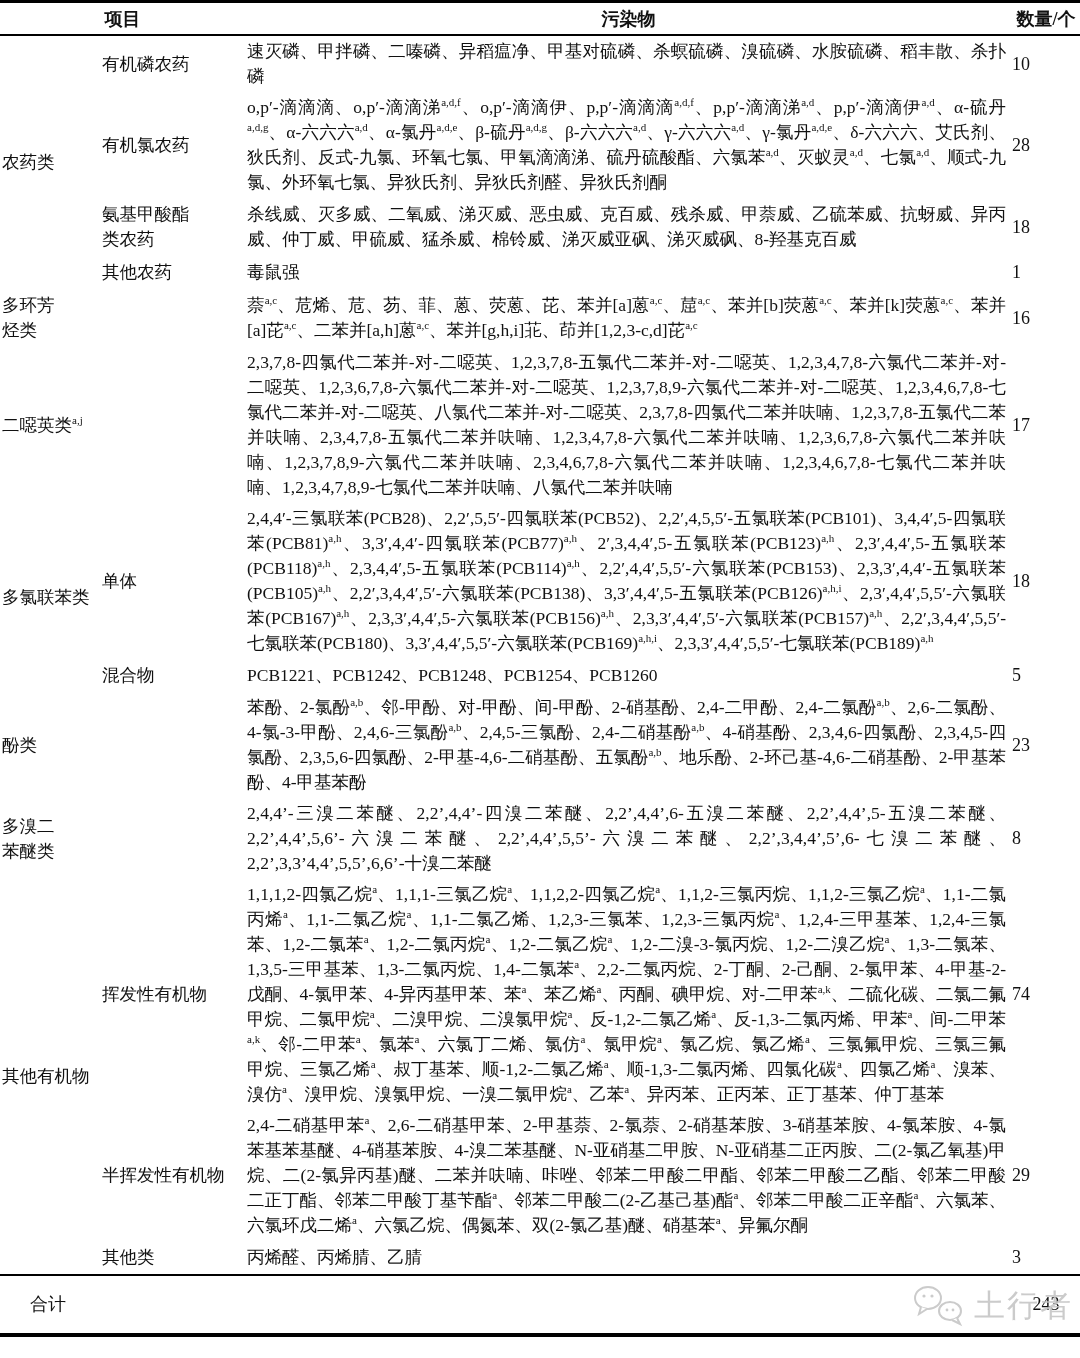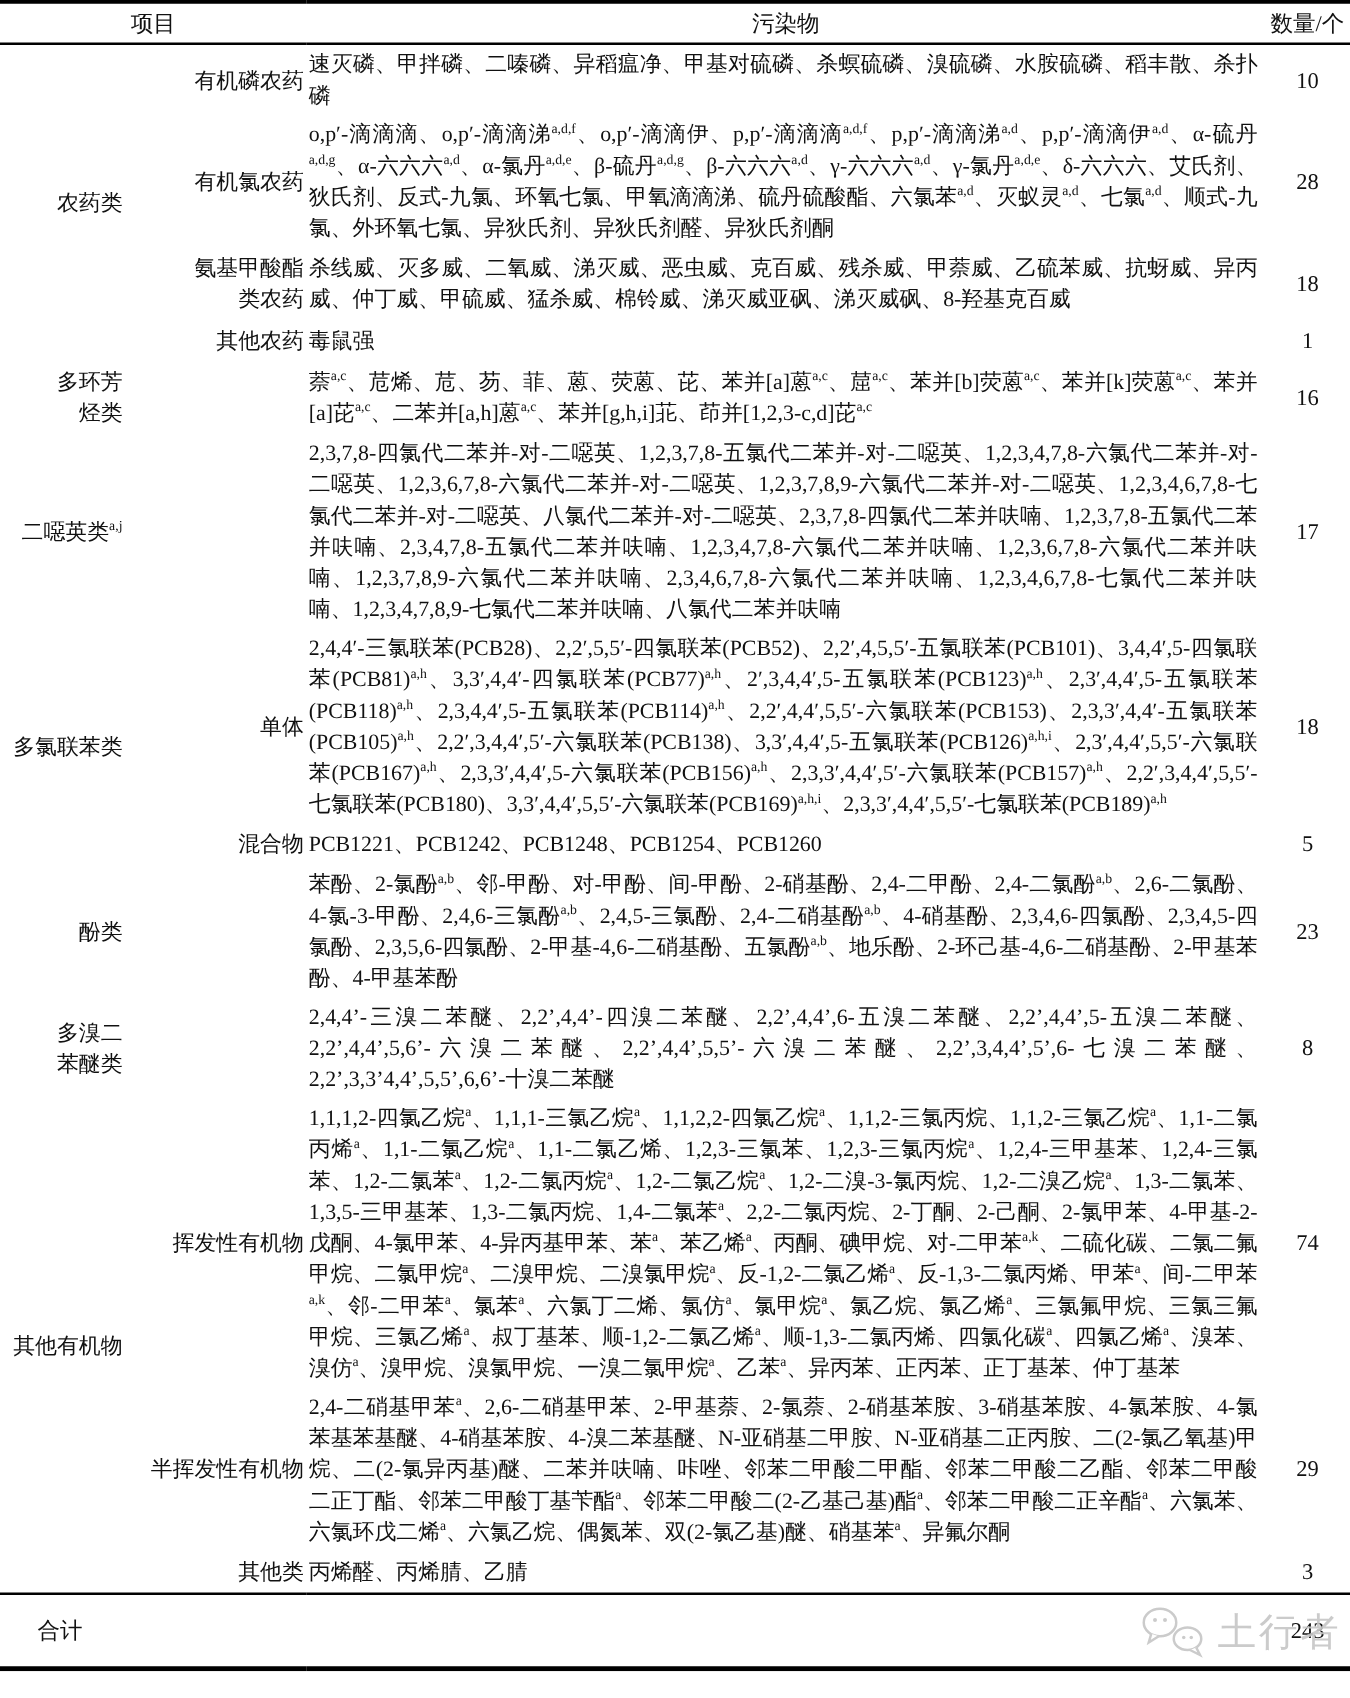--- a/index.html
+++ b/index.html
@@ -19,42 +19,42 @@
     border-top: 3px solid #000;
     border-bottom: 4px solid #000;
     table-layout: fixed;
   }
   col.c-group { width: 100px; }
   col.c-sub   { width: 145px; }
   col.c-poll  { width: 767px; }
   col.c-count { width: 68px; }
 
   thead th {
-    font-weight: normal;
+    font-weight: bold;
     font-size: 18px;
     padding: 4px 0 3px 0;
     border-bottom: 2px solid #000;
     text-align: center;
   }
   tbody td {
     font-size: 17.5px;
     line-height: 25px;
     vertical-align: middle;
     padding: 0;
   }
   td.group-cell, td.sub-cell {
-    text-align: right;
+    text-align: left;
     padding: 4px 2px;
   }
   td.poll-cell {
     text-align: justify;
     padding: 3px 6px 3px 2px;
   }
   td.count-cell {
-    text-align: center;
+    text-align: left;
     font-size: 18px;
   }
   sup {
     font-size: 11px;
     line-height: 0;
   }
   tfoot td {
     border-top: 2px solid #000;
     font-size: 18px;
     line-height: 25px;

